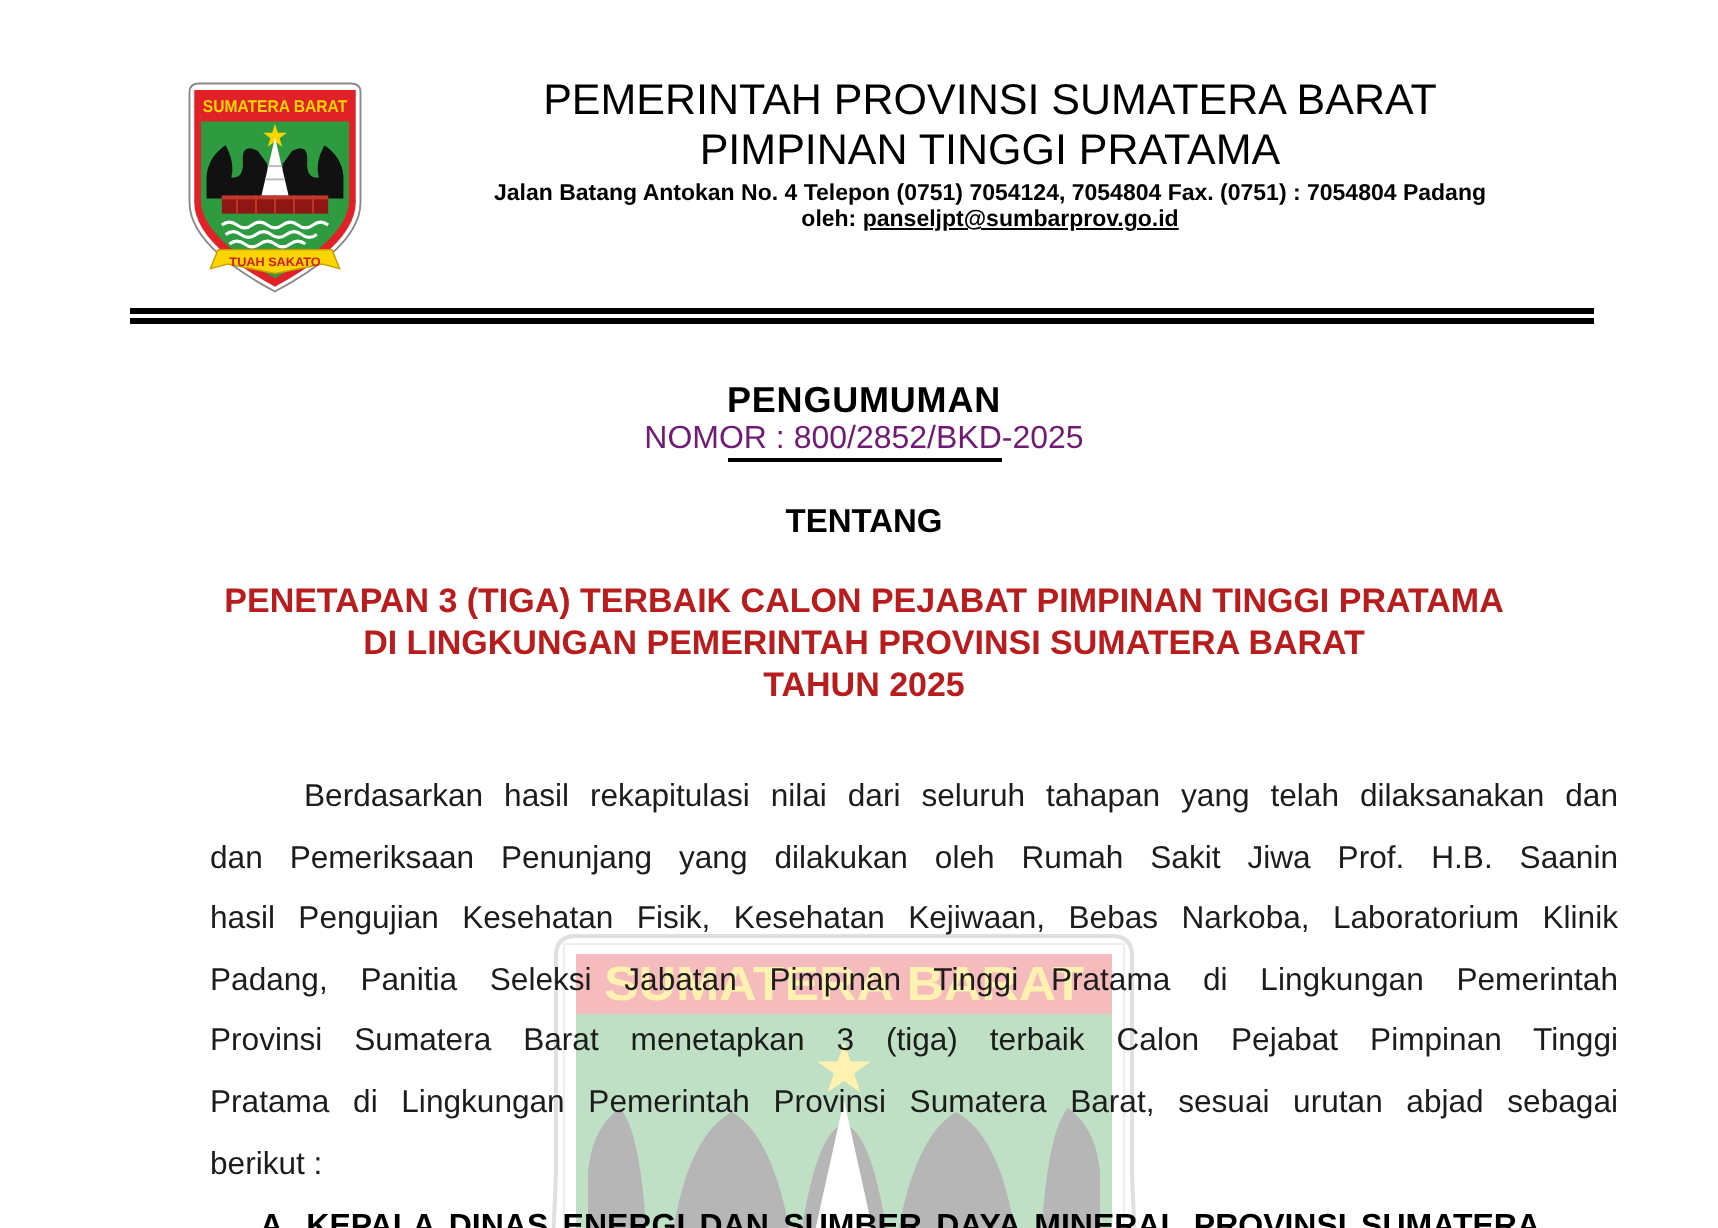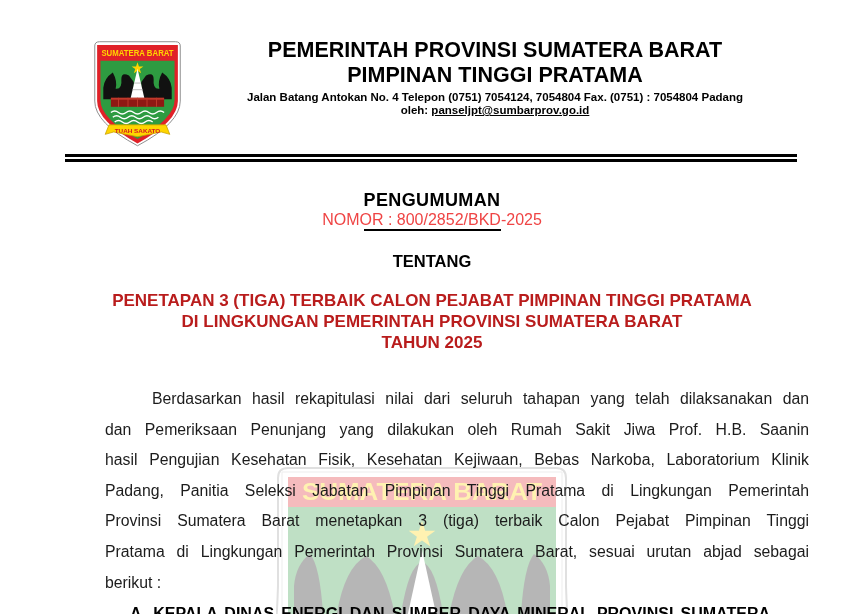--- a/index.html
+++ b/index.html
@@ -3,31 +3,31 @@
 <meta charset="utf-8">
 <style>
   html,body{margin:0;padding:0;background:#e8e8e8;}
   .page{
     position:relative;width:859px;height:614px;background:#ffffff;overflow:hidden;
     font-family:"Liberation Sans","DejaVu Sans",sans-serif;color:#161616;
   }
   
   .logo{position:absolute;left:90px;top:40px;width:95px;height:107px;}
   .lh-text{position:absolute;left:200px;top:38px;width:590px;text-align:center;}
-  .lh-title{font-size:21.5px;font-weight:bold;line-height:25px;color:#000;letter-spacing:0px;white-space:nowrap;}
+  .lh-title{font-size:21.5px;font-weight:normal;line-height:25px;color:#000;letter-spacing:0px;white-space:nowrap;}
   .lh-addr{font-size:11.5px;font-weight:bold;line-height:13px;margin-top:3px;color:#000;white-space:nowrap;}
   .lh-email{font-size:11.5px;font-weight:bold;line-height:13px;color:#000;}
   .lh-email a{color:#000;text-decoration:underline;}
   .rule{position:absolute;left:65px;top:154px;width:732px;}
   .rule .a{height:3px;background:#000;}
   .rule .b{height:3px;background:#000;margin-top:2px;}
   
   .doc-title{position:absolute;left:80px;top:190px;width:704px;text-align:center;font-size:18px;font-weight:bold;letter-spacing:.4px;color:#000;}
   .doc-title span{border-bottom:2px solid #000;padding-bottom:19px;}
-  .doc-number{position:absolute;left:80px;top:211px;width:704px;text-align:center;font-size:16px;color:#ef4444;}
+  .doc-number{position:absolute;left:80px;top:211px;width:704px;text-align:center;font-size:16px;color:#701a75;}
   .tentang{position:absolute;left:80px;top:252px;width:704px;text-align:center;font-size:16.5px;font-weight:bold;color:#000;}
   .subject{position:absolute;left:80px;top:290px;width:704px;text-align:center;font-size:17px;font-weight:bold;line-height:21px;color:#b91c1c;}
   
   .para{position:absolute;left:80px;top:384px;width:704px;font-size:15.8px;line-height:30.6px;color:#1c1c1c;margin-left:25px;}
   .para .jl{text-align:justify;text-align-last:justify;}
   .para .indent{text-indent:47px;}
   .list-partial{position:absolute;left:130px;top:604px;width:640px;font-size:16px;font-weight:bold;line-height:20px;color:#000;text-align:justify;text-align-last:justify;white-space:nowrap;}
   
   .watermark{position:absolute;left:276px;top:466px;width:292px;height:170px;opacity:.3;}
   .content-layer{position:relative;z-index:2;}

